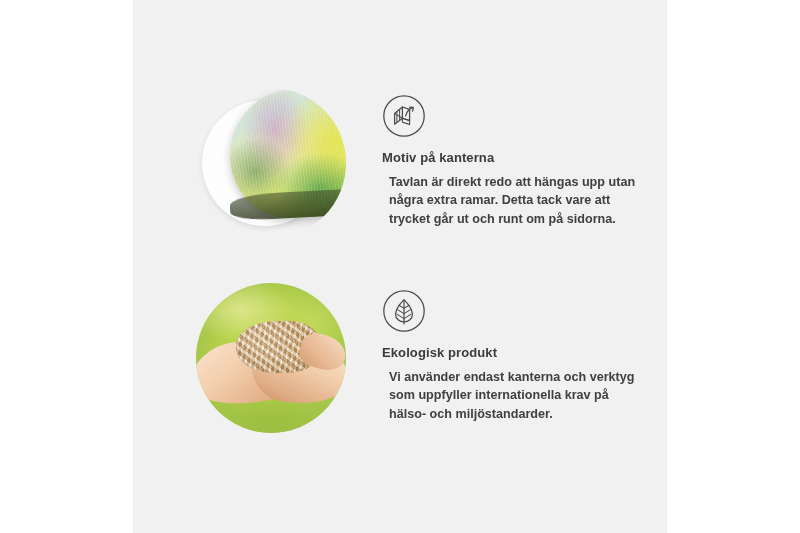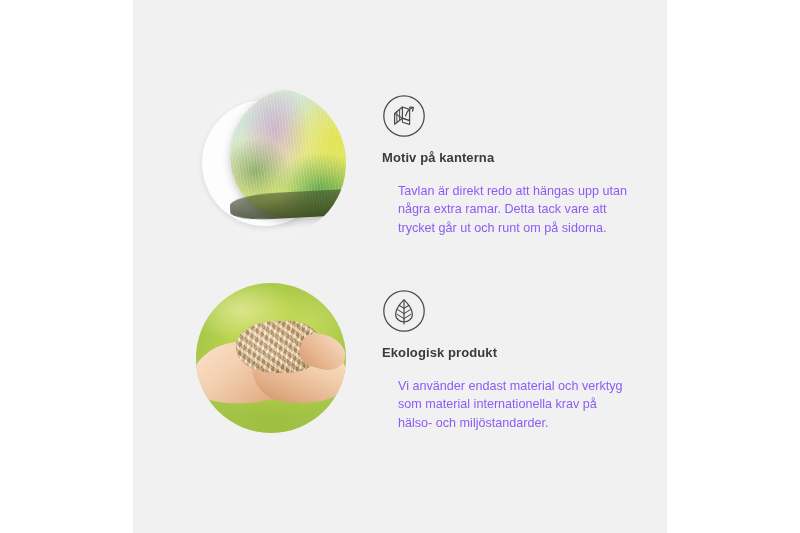--- a/index.html
+++ b/index.html
@@ -192,25 +192,25 @@
   .feature-title {
     margin: 0 0 6px 0;
     font-family: "Liberation Sans", sans-serif;
     font-size: 13px;
     font-weight: 600;
     color: #3b3b3b;
     letter-spacing: 0.1px;
     line-height: 1.2;
   }
   .feature-body {
-    margin: 16px;
+    margin: 7px;
     font-family: "Liberation Sans", sans-serif;
     font-size: 12.6px;
-    font-weight: 400;
-    color: #8b5cf6;
+    font-weight: 700;
+    color: #404040;
     line-height: 1.48;
   }
 </style>
 </head>
 <body>
 
 <div class="page">
 
   <div class="content-panel"></div>
 
@@ -259,17 +259,17 @@
           <path d="M22 11.6 L22 35.0" stroke="#4a4a4a" stroke-width="1.2" stroke-linecap="round"></path>
           <path d="M22 19.4 L17.0 16.2" stroke="#4a4a4a" stroke-width="1.05" stroke-linecap="round"></path>
           <path d="M22 19.4 L27.0 16.2" stroke="#4a4a4a" stroke-width="1.05" stroke-linecap="round"></path>
           <path d="M22 24.6 L15.6 20.6" stroke="#4a4a4a" stroke-width="1.05" stroke-linecap="round"></path>
           <path d="M22 24.6 L28.4 20.6" stroke="#4a4a4a" stroke-width="1.05" stroke-linecap="round"></path>
           <path d="M22 29.6 L15.2 25.4" stroke="#4a4a4a" stroke-width="1.05" stroke-linecap="round"></path>
           <path d="M22 29.6 L28.8 25.4" stroke="#4a4a4a" stroke-width="1.05" stroke-linecap="round"></path>
         </svg>
       </div>
       <h2 class="feature-title">Ekologisk produkt</h2>
-      <p class="feature-body">Vi använder endast material och verktyg som material internationella krav på hälso- och miljöstandarder.</p>
+      <p class="feature-body">Vi använder endast kanterna och verktyg som uppfyller internationella krav på hälso- och miljöstandarder.</p>
     </div>
   </div>
 
 </div>
 
 </body></html>

